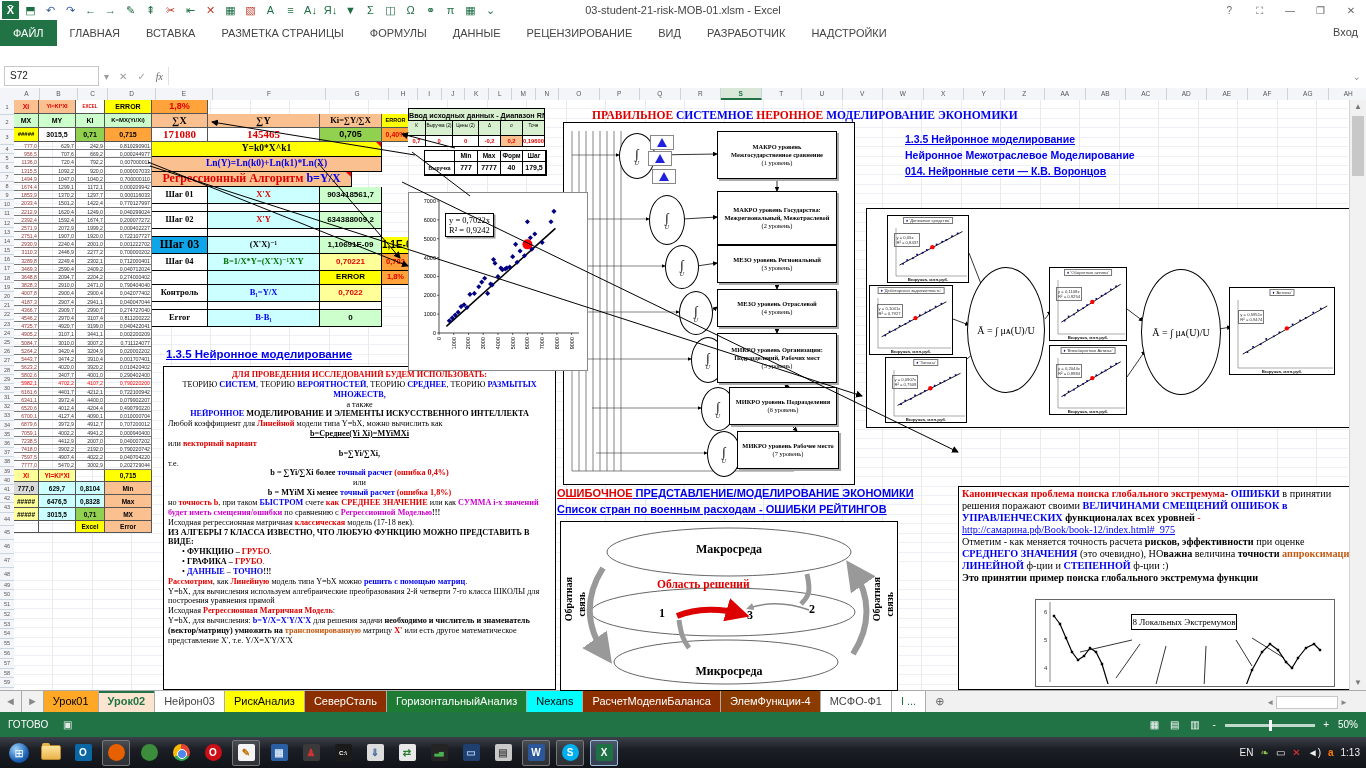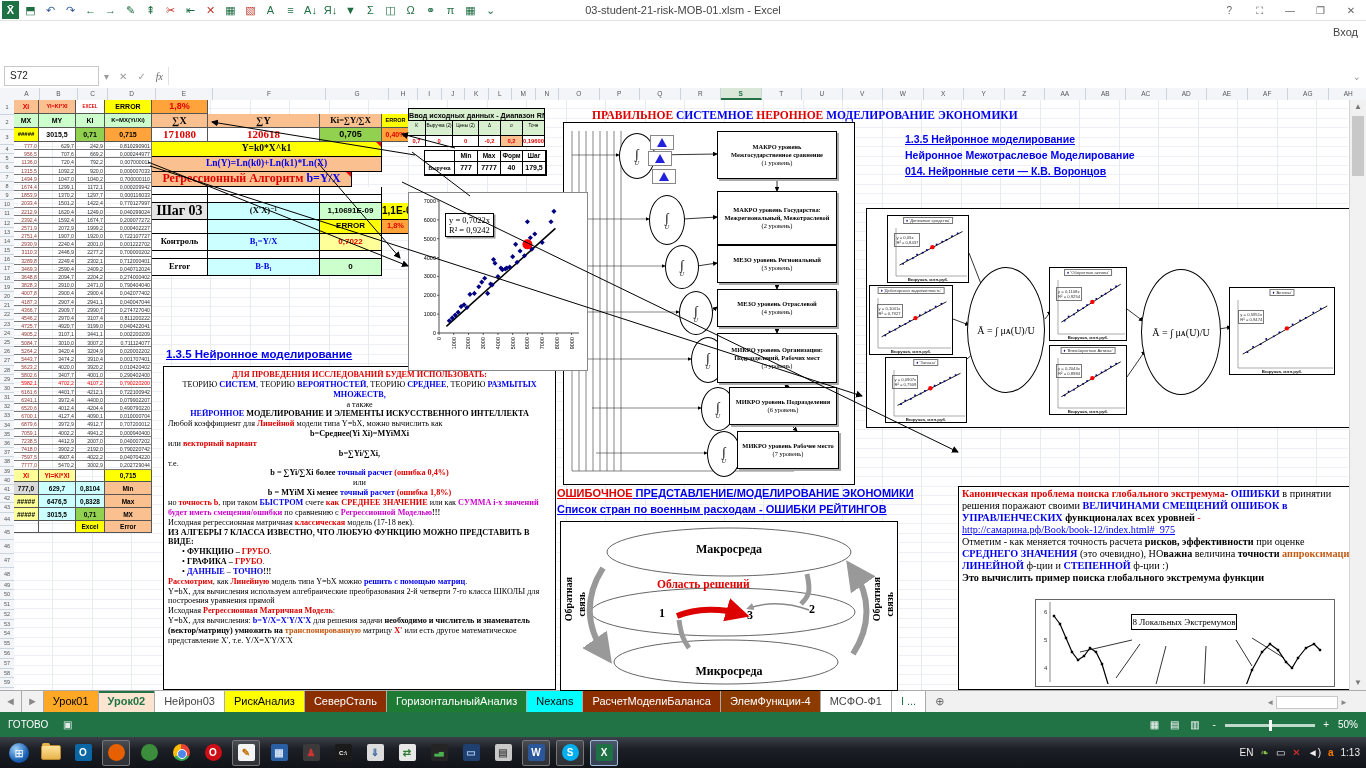--- a/index.html
+++ b/index.html
@@ -102,20 +102,21 @@
     <div id="wtitle" class="abs">03-student-21-risk-MOB-01.xlsm - Excel</div>
     <div class="abs" style="right:2px;top:0;">
       <span class="wbtn">?</span>
       <span class="wbtn">⛶</span>
       <span class="wbtn">—</span>
       <span class="wbtn">❐</span>
       <span class="wbtn">✕</span>
     </div>
   </div>
 
+  <div id="tabsrow" class="abs"><span class="rtab active">ФАЙЛ</span><span class="rtab">ГЛАВНАЯ</span><span class="rtab">ВСТАВКА</span><span class="rtab">РАЗМЕТКА СТРАНИЦЫ</span><span class="rtab">ФОРМУЛЫ</span><span class="rtab">ДАННЫЕ</span><span class="rtab">РЕЦЕНЗИРОВАНИЕ</span><span class="rtab">ВИД</span><span class="rtab">РАЗРАБОТЧИК</span><span class="rtab">НАДСТРОЙКИ</span></div>
   <div id="signin" class="abs" style="font-size:11px;color:#444;">Вход</div>
 
   <div id="fbar" class="abs">
     <div id="namebox">S72</div>
     <span class="fico">▾</span>
     <span class="fico">✕</span>
     <span class="fico">✓</span>
     <span class="fico it ser" style="color:#666;">fx</span>
     <div id="fxfield"></div>
     <span class="fico">⌄</span>
@@ -244,21 +245,21 @@
       <div class="cell bg-peach hd3 ser" style="width:112px;font-size:10px;">∑Y</div>
       <div class="cell bg-peach hd3 ser" style="width:62px;font-size:8.5px;">Ki=∑Y/∑X</div>
       <div class="cell bg-yellow hd3" style="width:28px;font-size:5.5px;">ERROR</div>
     </div>
     <div class="trow" style="height:14px;">
       <div class="cell bg-yellow hd3" style="width:25px;font-size:6px;">#####</div>
       <div class="cell hd3" style="width:37px;background:#FFF;">3015,5</div>
       <div class="cell bg-green hd3" style="width:29px;">0,71</div>
       <div class="cell bg-orange hd3" style="width:47px;">0,715</div>
       <div class="cell hd3 c-r ser" style="width:56px;background:#FFF;font-size:11px;">171080</div>
-      <div class="cell hd3 c-r ser" style="width:112px;background:#FFF;font-size:11px;">120618</div>
+      <div class="cell hd3 c-r ser" style="width:112px;background:#FFF;font-size:11px;">145465</div>
       <div class="cell bg-green hd3" style="width:62px;font-size:9px;">0,705</div>
       <div class="cell bg-orange hd3 c-r" style="width:28px;font-size:7px;">0,40%</div>
     </div>
   </div>
   <div id="adrows" class="abs" style="left:14px;top:142px;z-index:2;">
       <div class="trow" style="height: 8.2px;">
         <div class="cell tiny" style="width: 25px; border-color: rgb(119, 119, 119); color: rgb(149, 55, 53);">777,0</div>
         <div class="cell tiny" style="width: 37px; border-color: rgb(119, 119, 119);">629,7</div>
         <div class="cell tiny" style="width: 29px; border-color: rgb(119, 119, 119);">242,9</div>
         <div class="cell tiny" style="width: 47px; border-color: rgb(119, 119, 119);">0,810290901</div>
@@ -533,35 +534,51 @@
   <div id="steprows" class="abs" style="left:152px;top:142px;z-index:2;">
       <div class="trow" style="height: 15px;">
         <div class="scell ser bd bg-yellow note" style="width: 230px; font-size: 9.5px; line-height: 13px;">Y=k0*X^k1</div>
       </div>
       <div class="trow" style="height: 15px;">
         <div class="scell ser bd bg-peach c-b" style="width: 230px; font-size: 9.5px; line-height: 13px;">Ln(Y)=Ln(k0)+Ln(k1)*Ln(X)</div>
       </div>
       <div class="trow" style="height: 15px;">
         <div class="scell ser bd bg-peach note" style="width: 200px; font-size: 12px; line-height: 13px;"><span class="c-r bd">Регрессионный Алгоритм </span><span class="c-b bd">b=Y/X</span></div>
       </div>
+      <div class="trow" style="height: 17px;">
+        <div class="scell ser bd" style="width: 56px; background: rgb(255, 255, 255); font-size: 8.5px; line-height: 15px;">Шаг 01</div>
+        <div class="scell ser bd bg-cyan c-r" style="width: 112px; font-size: 8.5px; line-height: 15px;">X'X</div>
+        <div class="scell bd bg-lgreen" style="width: 62px; font-size: 8px; line-height: 15px;">903418561,7</div>
+      </div>
       <div class="trow" style="height: 8px;">
         <div class="scell" style="width: 56px; background: rgb(255, 255, 255);"></div>
         <div class="scell" style="width: 112px; background: rgb(255, 255, 255);"></div>
         <div class="scell" style="width: 62px; background: rgb(255, 255, 255);"></div>
       </div>
+      <div class="trow" style="height: 17px;">
+        <div class="scell ser bd" style="width: 56px; background: rgb(255, 255, 255); font-size: 8.5px; line-height: 15px;">Шаг 02</div>
+        <div class="scell ser bd bg-cyan c-r" style="width: 112px; font-size: 8.5px; line-height: 15px;">X'Y</div>
+        <div class="scell bd bg-lgreen" style="width: 62px; font-size: 8px; line-height: 15px;">634388009,2</div>
+      </div>
       <div class="trow" style="height: 8px;">
         <div class="scell" style="width: 56px; background: rgb(255, 255, 255);"></div>
         <div class="scell" style="width: 112px; background: rgb(255, 255, 255);"></div>
         <div class="scell" style="width: 62px; background: rgb(255, 255, 255);"></div>
       </div>
       <div class="trow" style="height: 17px;">
-        <div class="scell ser bd" style="width: 56px; background: #e5e5e5; font-size: 14px; line-height: 15px;">Шаг 03</div>
+        <div class="scell ser bd" style="width: 56px; background: #0ea5e9; font-size: 12px; line-height: 15px;">Шаг 03</div>
         <div class="scell ser bd bg-cyan c-k" style="width: 112px; font-size: 8.5px; line-height: 15px;">(X'X)⁻¹</div>
         <div class="scell bd bg-lgreen" style="width: 62px; font-size: 8px; line-height: 15px;">1,10691E-09</div>
         <div class="scell bd bg-yellow" style="width: 28px; font-size: 10px; line-height: 15px;">1,1E-09</div>
+      </div>
+      <div class="trow" style="height: 17px;">
+        <div class="scell ser bd" style="width: 56px; background: rgb(255, 255, 255); font-size: 8.5px; line-height: 15px;">Шаг 04</div>
+        <div class="scell ser bd bg-cyan c-g" style="width: 112px; font-size: 8.5px; line-height: 15px;">B=1/X*Y=(X'X)⁻¹X'Y</div>
+        <div class="scell bd bg-lyellow c-r" style="width: 62px; font-size: 8px; line-height: 15px;">0,70221</div>
+        <div class="scell bd bg-orange c-r" style="width: 28px; font-size: 7.5px; line-height: 15px;">0,702</div>
       </div>
       <div class="trow" style="height: 14px;">
         <div class="scell ser bd" style="width: 56px; background: rgb(255, 255, 255); font-size: 8.5px; line-height: 12px;"></div>
         <div class="scell ser bd bg-cyan " style="width: 112px; font-size: 8.5px; line-height: 12px;"></div>
         <div class="scell bd bg-yellow" style="width: 62px; font-size: 8px; line-height: 12px;">ERROR</div>
         <div class="scell bd bg-orange c-r" style="width: 28px; font-size: 7.5px; line-height: 12px;">1,8%</div>
       </div>
       <div class="trow" style="height: 17px;">
         <div class="scell ser bd" style="width: 56px; background: rgb(255, 255, 255); font-size: 8.5px; line-height: 15px;">Контроль</div>
         <div class="scell ser bd bg-cyan c-b" style="width: 112px; font-size: 8.5px; line-height: 15px;">B₁=Y/X</div>
@@ -579,21 +596,21 @@
       </div>
     </div>
 
   <div class="abs ul c-b bd" style="left:166px;top:348px;font-size:11.5px;z-index:3;">1.3.5 Нейронное моделирование</div>
   <div id="lessonbox" class="abs blackbox ser" style="left:163px;top:366px;width:393px;height:324px;padding:3px 4px;font-size:8.2px;line-height:1.2;z-index:3;overflow:hidden;">
       <div style="text-align: center;"><span class="c-r bd">ДЛЯ ПРОВЕДЕНИЯ ИССЛЕДОВАНИЙ БУДЕМ ИСПОЛЬЗОВАТЬ:</span></div>
       <div style="text-align: center;"><span class="c-k">ТЕОРИЮ </span><span class="c-b bd">СИСТЕМ</span><span class="c-k">, ТЕОРИЮ </span><span class="c-b bd">ВЕРОЯТНОСТЕЙ</span><span class="c-k">, ТЕОРИЮ </span><span class="c-b bd">СРЕДНЕЕ</span><span class="c-k">, ТЕОРИЮ </span><span class="c-b bd">РАЗМЫТЫХ МНОЖЕСТВ,</span></div>
       <div style="text-align: center;"><span class="c-k">а также</span></div>
       <div style="text-align: center;"><span class="c-b bd">НЕЙРОННОЕ </span><span class="c-k bd">МОДЕЛИРОВАНИЕ И ЭЛЕМЕНТЫ ИСКУССТВЕННОГО ИНТЕЛЛЕКТА</span></div>
       <div style="text-align: left;"><span class="c-k">Любой коэффициент для </span><span class="c-r bd">Линейной</span><span class="c-k"> модели типа Y=bX, можно вычислить как</span></div>
-      <div style="text-align: center;"><span class="c-k bd">b=Среднее(Yi Xi)=MYiMXi</span></div>
+      <div style="text-align: center; text-decoration: underline;"><span class="c-k bd">b=Среднее(Yi Xi)=MYiMXi</span></div>
       <div style="text-align: left;"><span class="c-k">или </span><span class="c-r bd">векторный вариант</span></div>
       <div style="text-align: center;"><span class="c-k bd">b=∑Yi/∑Xi,</span></div>
       <div style="text-align: left;"><span class="c-k">т.е.</span></div>
       <div style="text-align: center;"><span class="c-k bd">b = ∑Yi/∑Xi более </span><span class="c-b bd">точный расчет</span><span class="c-r bd"> (ошибка 0,4%)</span></div>
       <div style="text-align: center;"><span class="c-k">или</span></div>
       <div style="text-align: center;"><span class="c-k bd">b = MYiM Xi менее </span><span class="c-b bd">точный расчет</span><span class="c-r bd"> (ошибка 1,8%)</span></div>
       <div style="text-align: left;"><span class="c-k">но </span><span class="c-r bd">точность b</span><span class="c-k">, при таком </span><span class="c-b bd">БЫСТРОМ</span><span class="c-k"> счете </span><span class="c-r bd">как СРЕДНЕЕ ЗНАЧЕНИЕ</span><span class="c-k"> или как </span><span class="c-m bd">СУММА i-х значений будет иметь смещения/ошибки</span><span class="c-k"> по сравнению с </span><span class="c-m bd">Регрессионной Моделью</span><span class="c-k bd">!!!</span></div>
       <div style="text-align: left;"><span class="c-k">Исходная регрессионная матричная </span><span class="c-r bd">классическая</span><span class="c-k"> модель (17-18 век).</span></div>
       <div style="text-align: left;"><span class="c-k bd">ИЗ АЛГЕБРЫ 7 КЛАССА ИЗВЕСТНО, ЧТО ЛЮБУЮ ФУНКЦИЮ МОЖНО ПРЕДСТАВИТЬ В ВИДЕ:</span></div>
       <div style="text-align: left; padding-left: 14px;"><span>•  </span><span class="c-k bd">ФУНКЦИЮ – </span><span class="c-r bd">ГРУБО</span><span class="c-k">.</span></div>
@@ -1036,21 +1053,21 @@
     <div class="abs vtext ser" style="left:15px;top:70px;"><span>связь</span></div>
     <div class="abs vtext ser" style="right:15px;top:55px;"><span>Обратная</span></div>
     <div class="abs vtext ser" style="right:2px;top:70px;"><span>связь</span></div>
   </div>
 
   <div class="abs" style="left:958px;top:486px;width:406px;height:204px;border:1px solid #000;background:#FFF;z-index:2;padding:1px 3px;box-sizing:border-box;">
     <div id="canontext" class="ser" style="font-size:10.2px;line-height:1.17;">
         <div><span class="c-r bd">Каноническая проблема поиска глобального экстремума</span><span class="c-k bd">- </span><span class="c-b bd">ОШИБКИ</span><span class="c-k"> в принятии решения поражают своими </span><span class="c-b bd">ВЕЛИЧИНАМИ СМЕЩЕНИЙ ОШИБОК в УПРАВЛЕНЧЕСКИХ</span><span class="c-k bd"> функционалах всех уровней</span><span class="c-r"> -</span></div>
         <div><span class="c-b ul">http://самарина.рф/Book/book-12/index.html#_975</span></div>
         <div><span class="c-k">Отметим - как меняется точность расчета </span><span class="c-k bd">рисков, эффективности</span><span class="c-k"> при оценке </span><span class="c-b bd">СРЕДНЕГО ЗНАЧЕНИЯ</span><span class="c-k"> (это очевидно), НО</span><span class="c-k bd">важна</span><span class="c-k"> величина </span><span class="c-k bd">точности </span><span class="c-o bd">аппроксимации</span><span class="c-b bd"> ЛИНЕЙНОЙ</span><span class="c-k"> ф-ции и </span><span class="c-b bd">СТЕПЕННОЙ</span><span class="c-k"> ф-ции :)</span></div>
-        <div><span class="c-k bd">Это вычислить пример поиска глобального экстремума функции</span></div>
+        <div><span class="c-k bd">Это принятии пример поиска глобального экстремума функции</span></div>
       </div>
     <div class="abs" style="left:76px;top:112px;width:298px;height:86px;border:1px solid #666;">
       <svg id="extsvg" width="296" height="84">
           <text x="8" y="14" font-size="6" fill="#333">6</text>
           <text x="8" y="42" font-size="6" fill="#333">5</text>
           <text x="8" y="70" font-size="6" fill="#333">4</text>
           <line x1="14" y1="2" x2="14" y2="82" stroke="#555" stroke-width="0.7"></line>
           <polyline points="18,16 24,24 30,38 36,52 42,60 48,56 54,48 60,52 66,64 72,84 78,110 150,110 158,94 166,110 196,110 206,96 216,70 226,52 234,44 242,50 250,62 256,68 262,58 270,48 278,44 284,50" fill="none" stroke="#000" stroke-width="1.2"></polyline>
           <rect x="16.8" y="14.8" width="2.4" height="2.4" fill="#000"></rect>
           <rect x="22.8" y="22.8" width="2.4" height="2.4" fill="#000"></rect>

